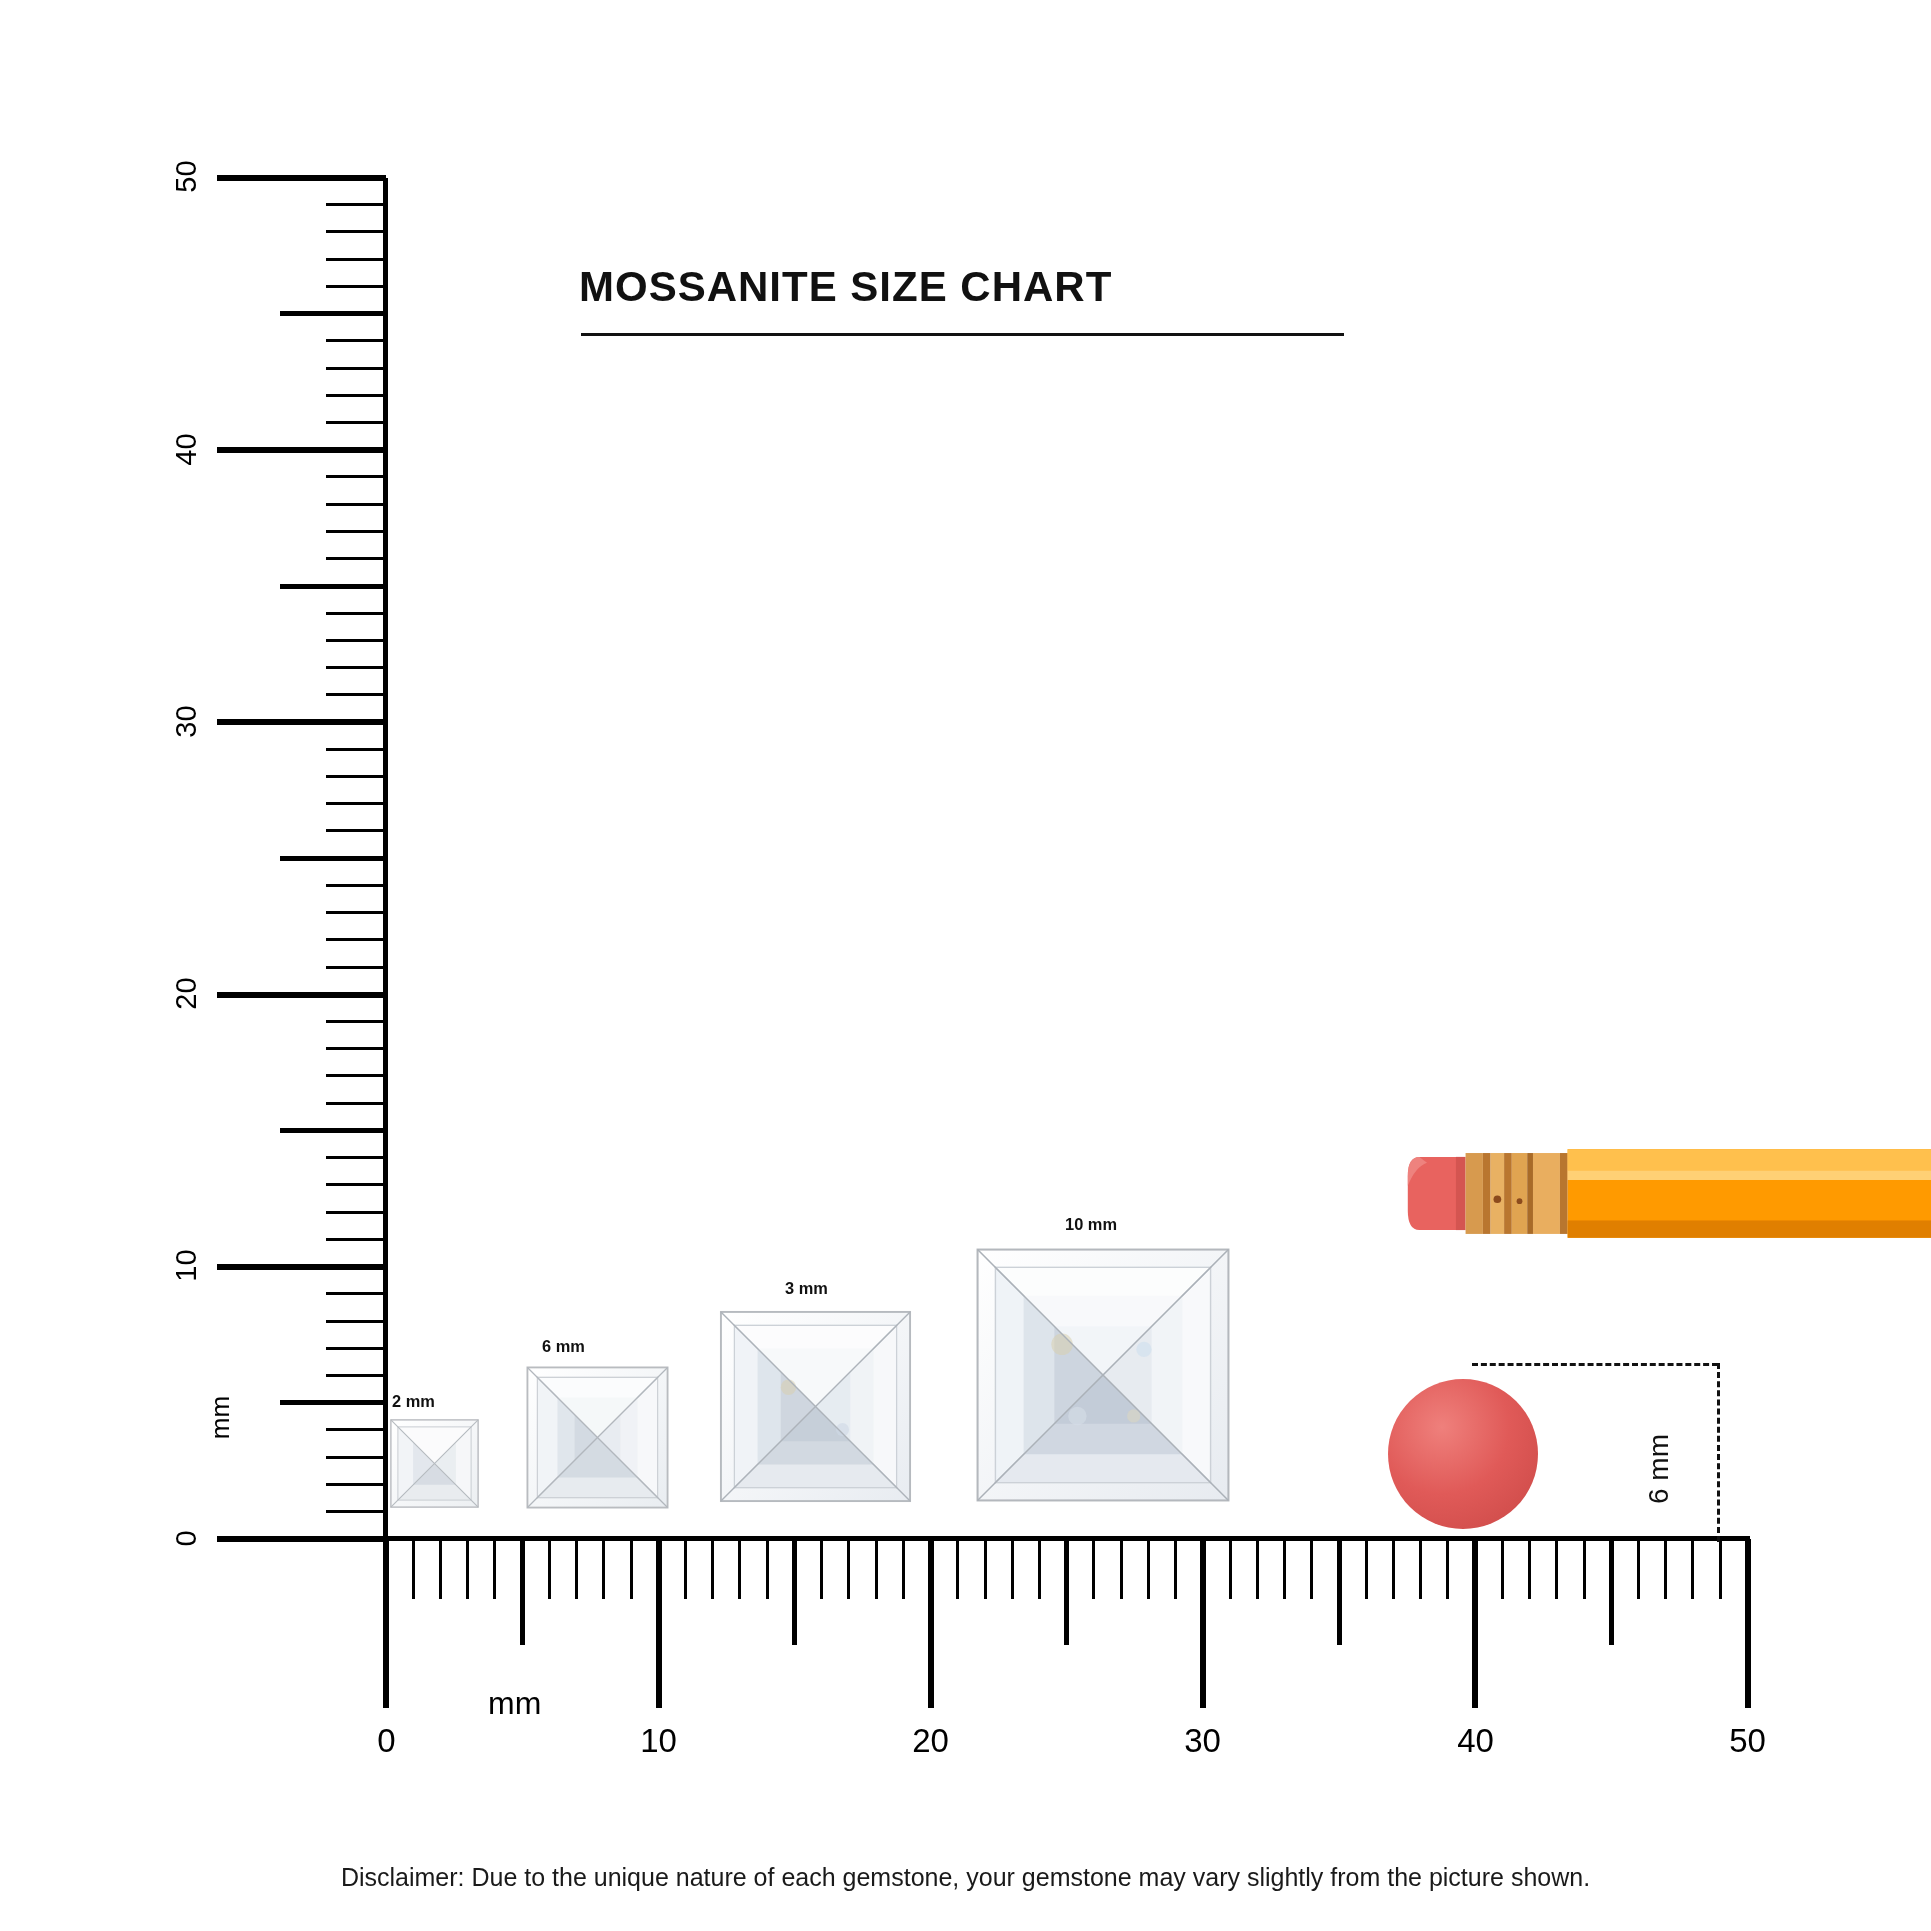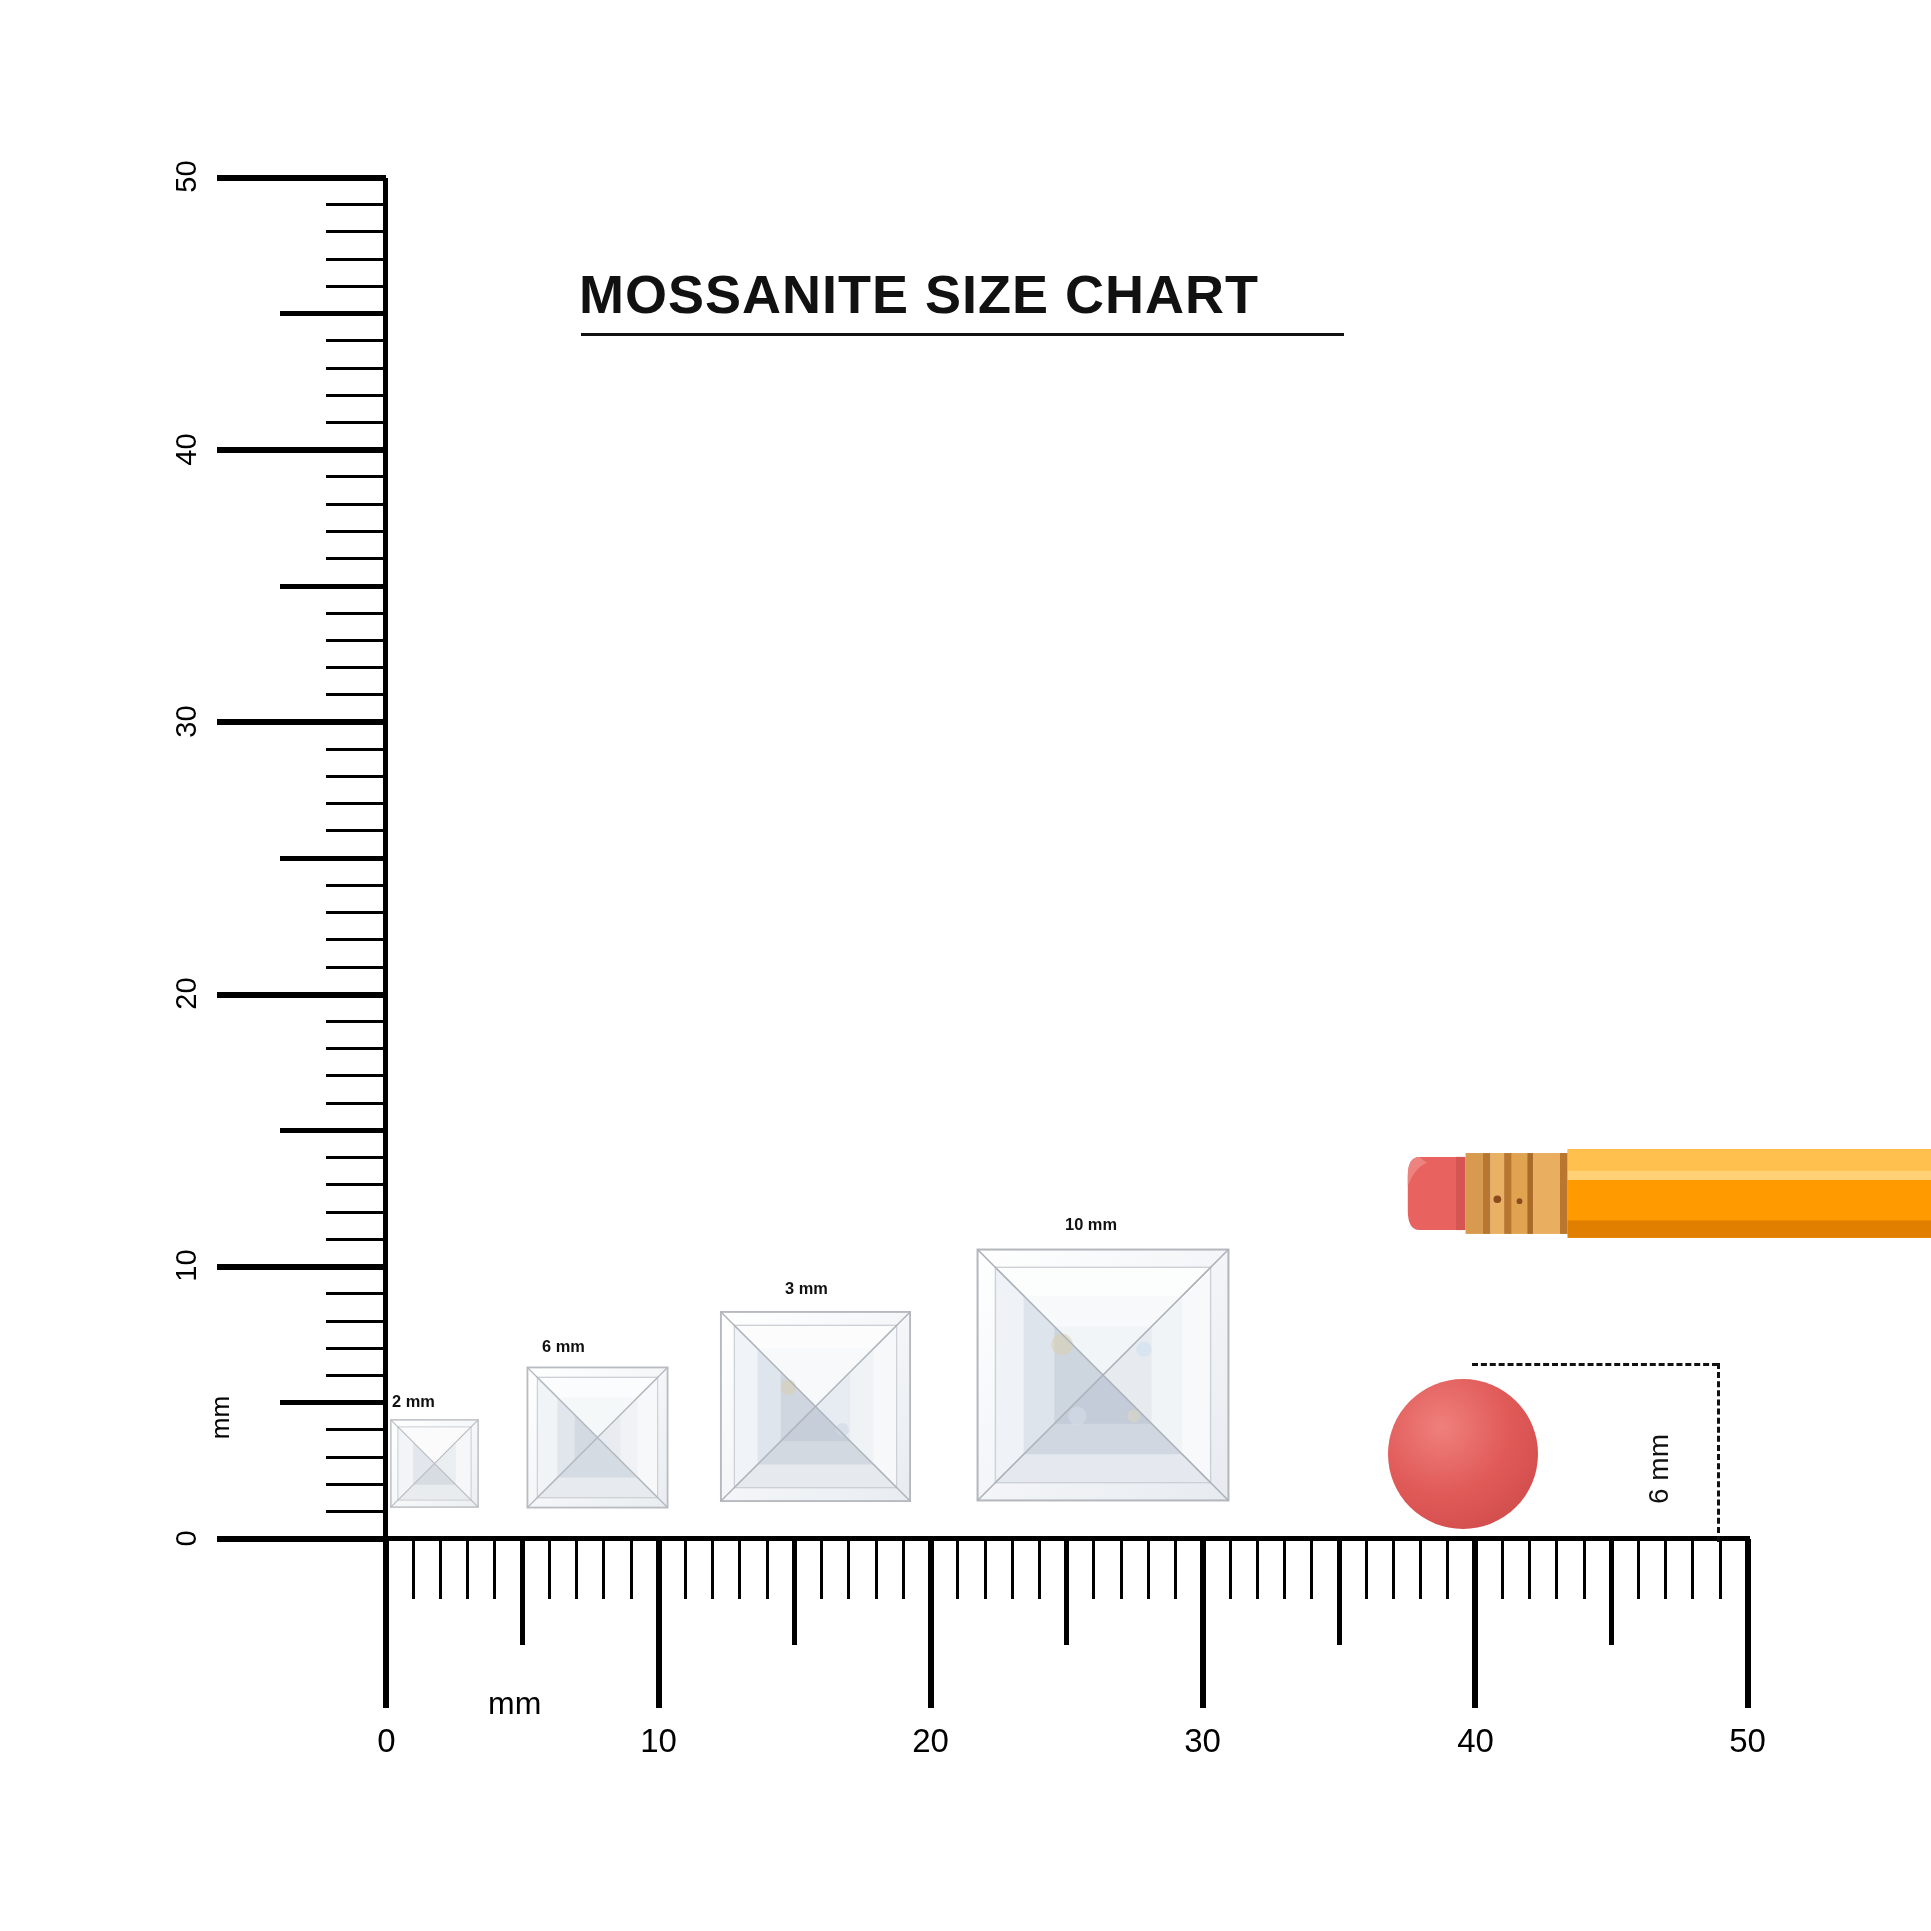--- a/index.html
+++ b/index.html
@@ -20,21 +20,21 @@
     left: 0; top: 0;
     width: 1931px;
     height: 1931px;
   }
 
   
   .title {
     position: absolute;
     left: 579px;
     top: 263px;
-    font-size: 54px;
+    font-size: 42px;
     font-weight: 700;
     letter-spacing: 1px;
     color: #111111;
     white-space: nowrap;
   }
   .title-underline {
     position: absolute;
     left: 581px;
     top: 333px;
     width: 763px;
@@ -384,15 +384,16 @@
       <rect x="168" y="44" width="392" height="10" fill="#FFD98A" opacity="0.85"></rect>
     </svg>
   </div>
 
   <div class="eraser-dot" style="left:1388px; top:1379px; width:150px; height:150px; background:radial-gradient(circle at 36% 32%, #ef807c 0%, #e05a58 48%, #c94745 100%);"></div>
 
   <div class="dash-line" style="left:1472px; top:1363px; width:246px;"></div>
   <div class="dash-vert" style="left:1717px; top:1363px; height:179px;"></div>
   <div class="eraser-size-label" style="left:1624px; top:1453px;">6 mm</div>
 
+  <div class="disclaimer">Disclaimer: Due to the unique nature of each gemstone, your gemstone may vary slightly from the picture shown.</div>
 
 </div>
 
 
 </body></html>

